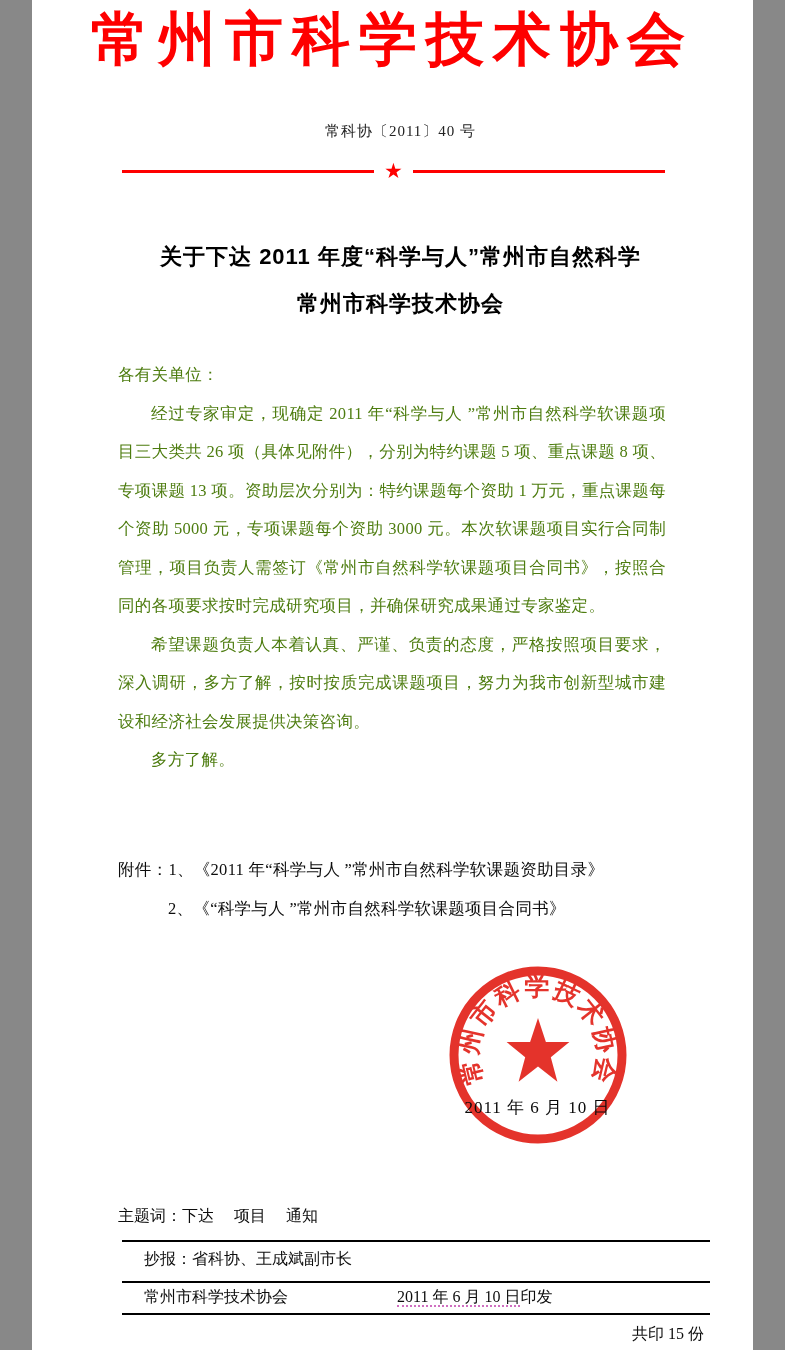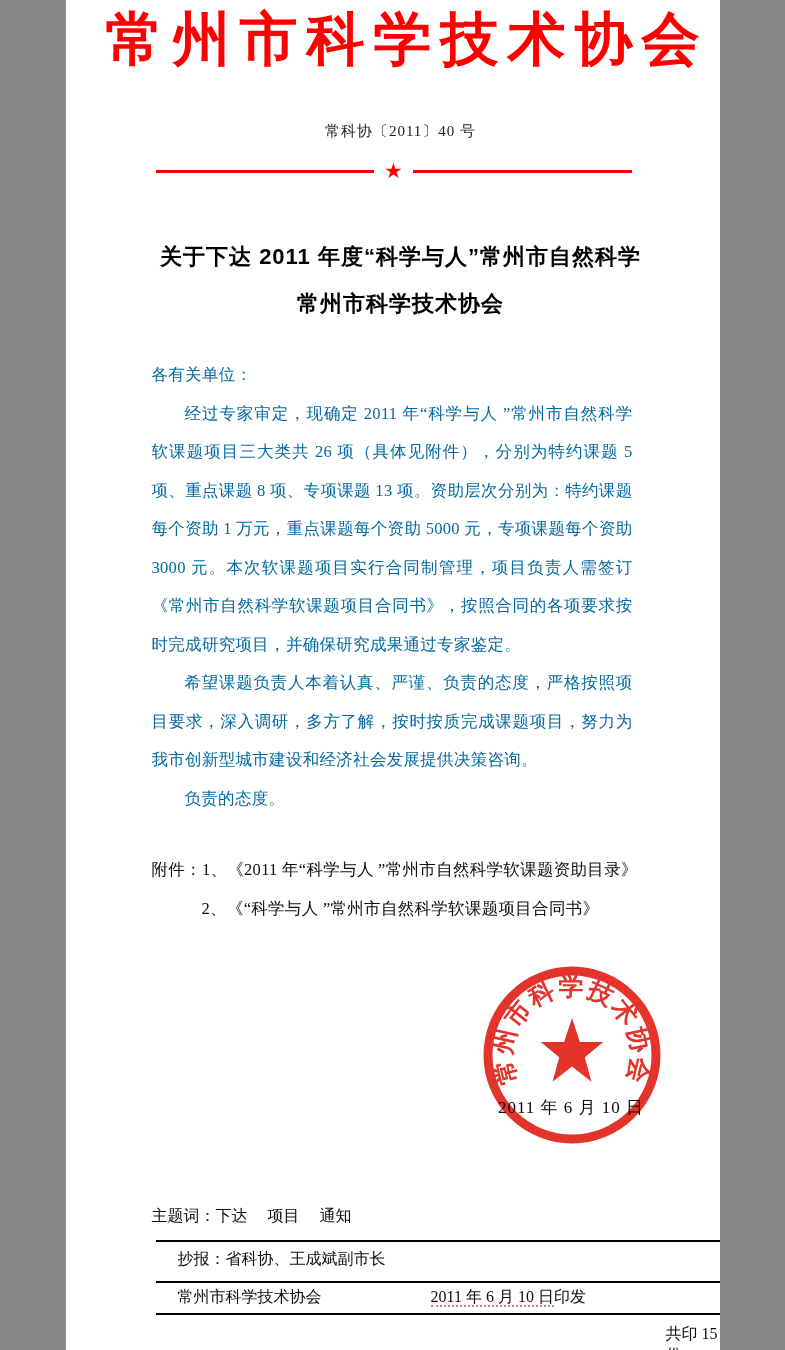--- a/index.html
+++ b/index.html
@@ -1,19 +1,19 @@
 <!DOCTYPE html>
 <html><head>
 <meta charset="utf-8">
 <style>
   * { margin:0; padding:0; box-sizing:border-box; }
   html,body { background:#888; }
   body { font-family:"Liberation Serif","DejaVu Serif",serif; }
   .page {
-    position:relative; width:654px; height:1350px; margin:0 auto;
+    position:relative; width:721px; height:1350px; margin:0 auto;
     background:#ffffff; color:#111; overflow:hidden;
   }
   
   .masthead {
     position:absolute; top:0px; left:40px; right:40px; height:80px;
     text-align:center; color:#fe0000; font-weight:bold;
     font-size:58px; letter-spacing:9px; line-height:80px;
     font-family:"Liberation Serif","DejaVu Serif",serif;
     white-space:nowrap;
   }
@@ -32,21 +32,21 @@
   .title {
     position:absolute; top:233px; left:76px; right:60px; text-align:center;
     font-family:"Liberation Sans","DejaVu Sans",sans-serif;
     font-weight:bold; font-size:22px; line-height:47px; color:#000;
     letter-spacing:1px;
   }
   
   .body-text {
     position:absolute; top:356px; left:86px; right:87px;
     font-size:16.5px; line-height:38.5px; text-align:justify;
-    letter-spacing:0.3px; color:#0369a1;
+    letter-spacing:0.3px; color:#4d7c0f;
   }
   .body-text p { text-indent:2em; }
   .body-text p.salutation { text-indent:0; }
   .u-dotted { border-bottom:2px dotted #cf6fc0; }
   
   .attachments {
     position:absolute; top:850px; left:86px; right:60px;
     font-size:16.5px; line-height:39px; color:#0d0d0d; letter-spacing:0.3px;
   }
   .attach-line2 { padding-left:50px; }
@@ -82,21 +82,21 @@
 
   <div class="title">
     <div>关于下达 2011 年度“科学与人”常州市自然科学</div>
     <div>常州市科学技术协会</div>
   </div>
 
   <div class="body-text">
     <p class="salutation">各有关单位：</p>
     <p>经过专家审定，现确定 2011 年“科学与人 ”常州市自然科学软课题项目三大类共 26 项（具体见附件），分别为特约课题 5 项、重点课题 8 项、专项课题 13 项。资助层次分别为：特约课题每个资助 1 万元，重点课题每个资助 5000 元，专项课题每个资助 3000 元。本次软课题项目实行合同制管理，项目负责人需签订《常州市自然科学软课题项目合同书》，按照合同的各项要求按时完成研究项目，并确保研究成果通过专家鉴定。</p>
     <p>希望课题负责人本着认真、严谨、负责的态度，严格按照项目要求，深入调研，多方了解，按时按质完成课题项目，努力为我市创新型城市建设和经济社会发展提供决策咨询。</p>
-    <p>负责的态度。</p>
+    <p>多方了解。</p>
   </div>
 
   <div class="attachments">
     <div>附件：1、《2011 年“科学与人 ”常州市自然科学软课题资助目录》</div>
     <div class="attach-line2">2、《“科学与人 ”常州市自然科学软课题项目合同书》</div>
   </div>
 
   <svg class="seal-svg" viewBox="0 0 195 190" xmlns="http://www.w3.org/2000/svg">
     <circle cx="96" cy="95" r="84" fill="none" stroke="#e2241c" stroke-width="9"></circle>
     <polygon fill="#e2241c" points="96,58 103.9,82.1 127.4,82.1 108.8,97.2 115.4,121.7 96,106.5 76.6,121.7 83.2,97.2 64.6,82.1 88.1,82.1"></polygon>

